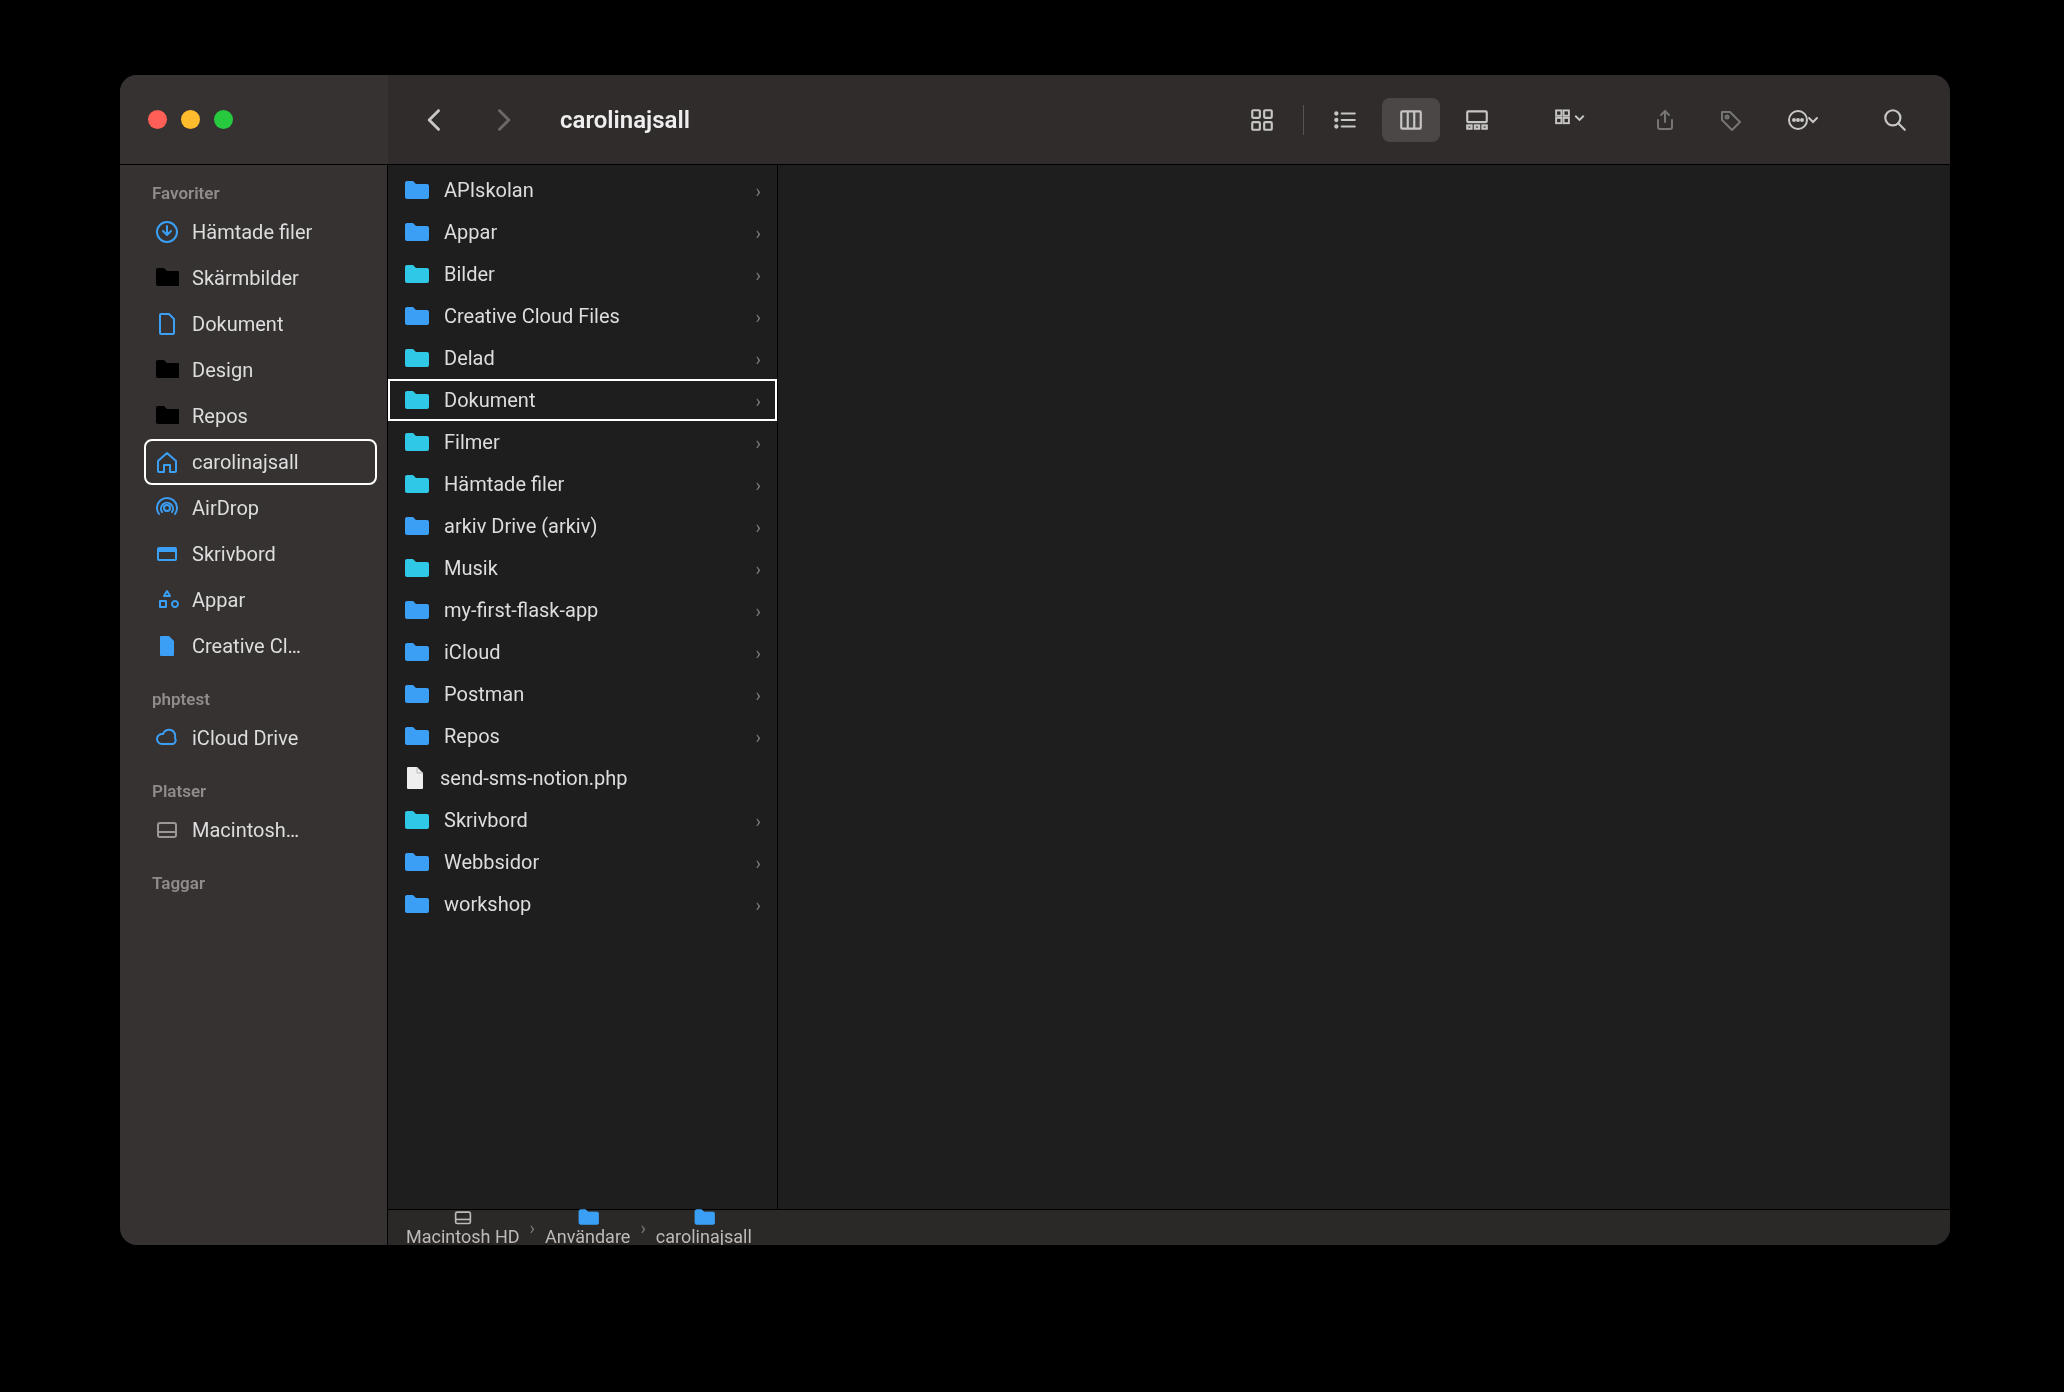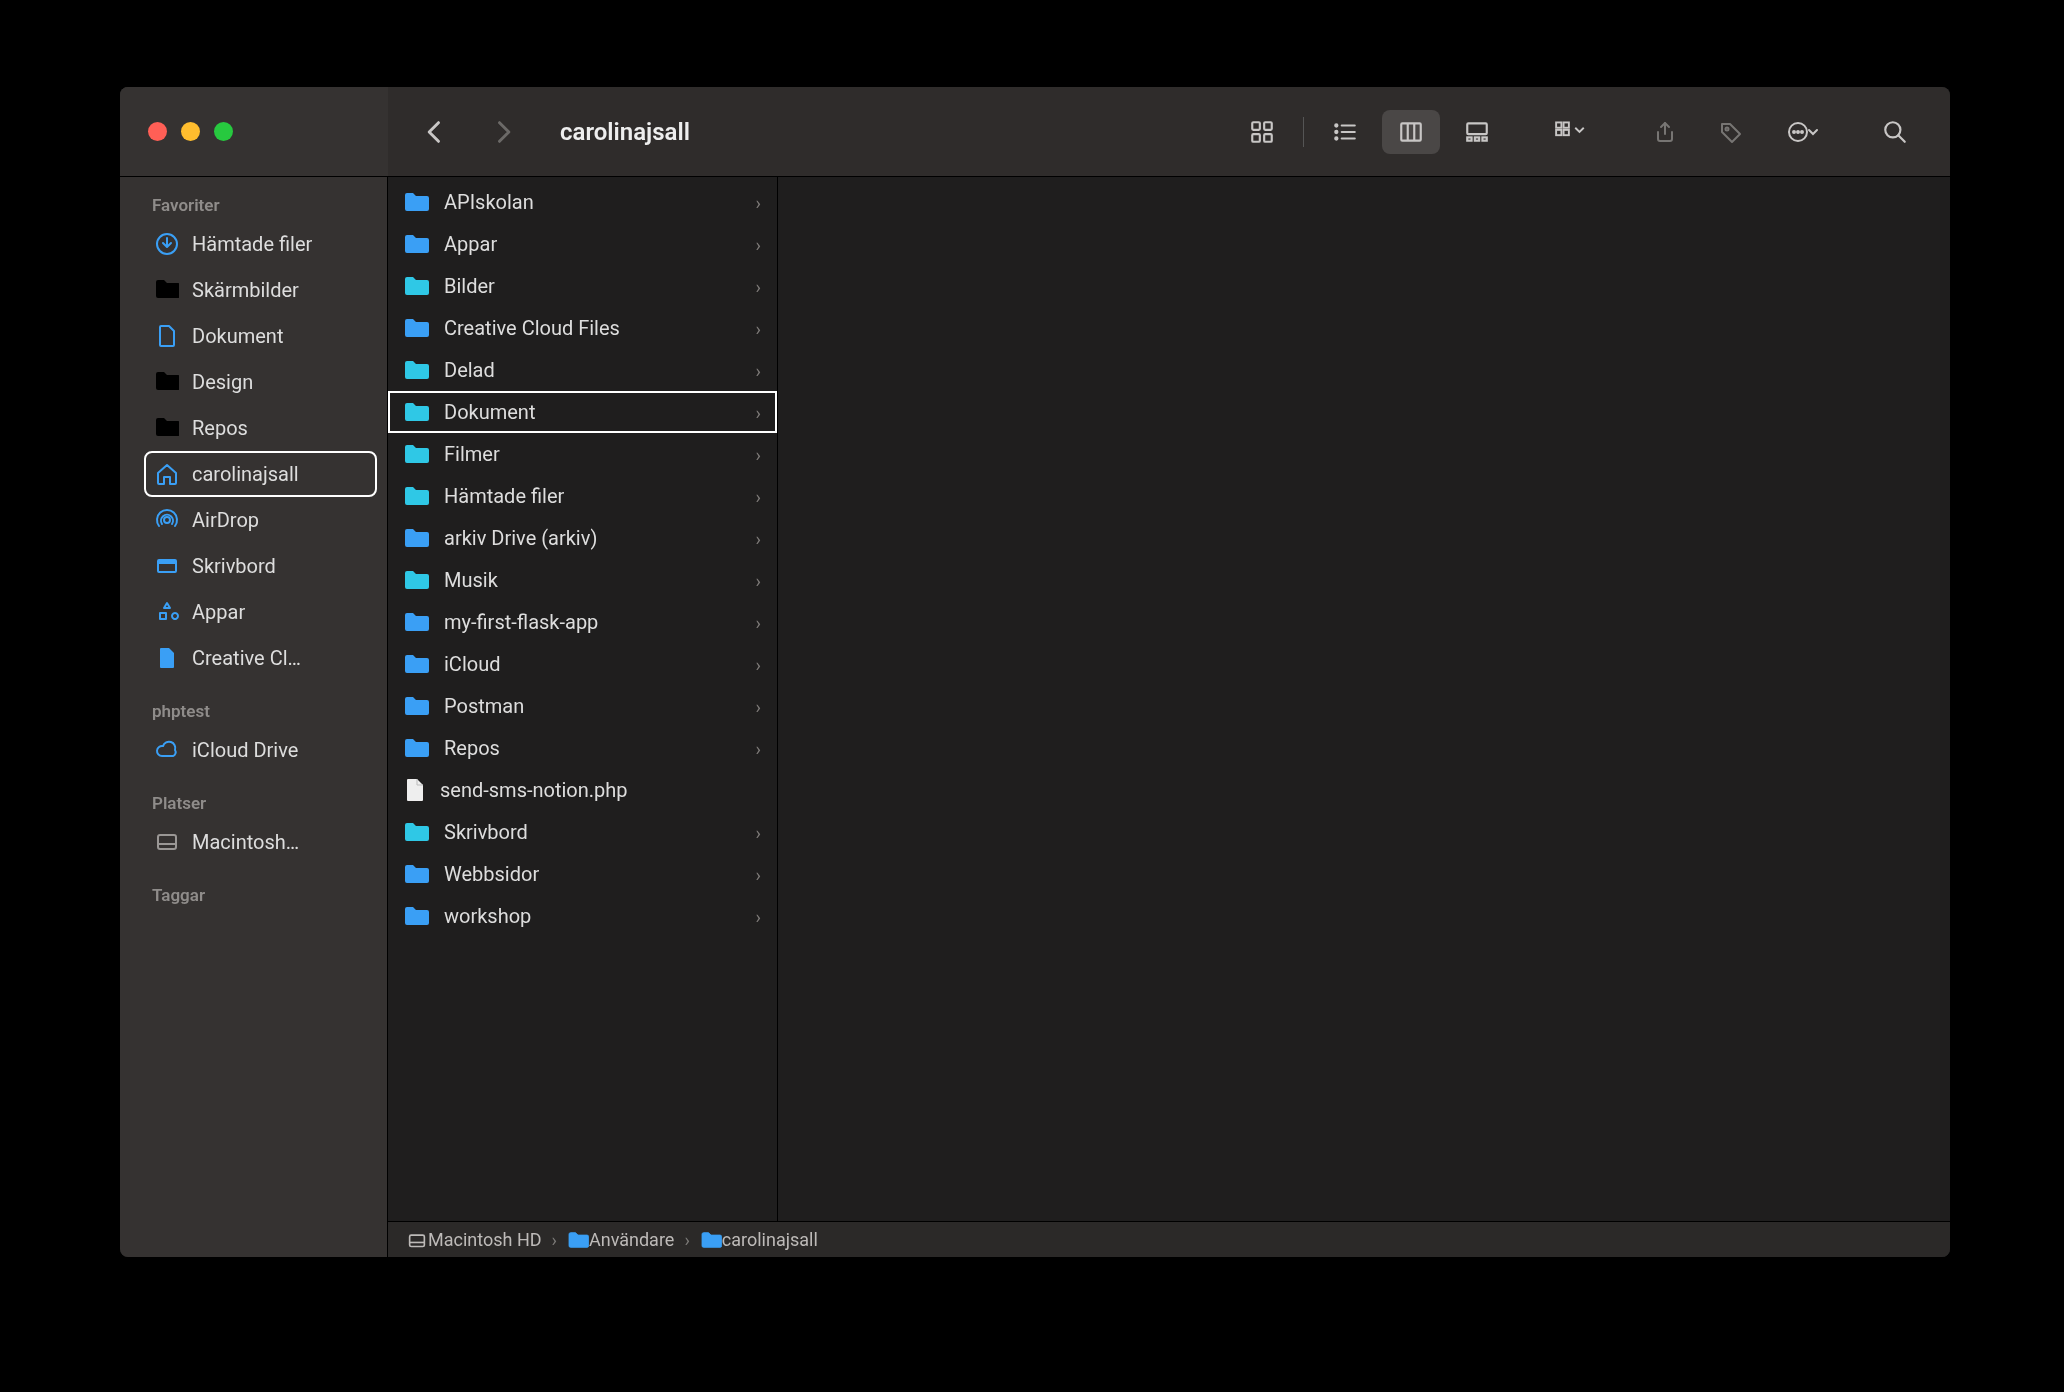--- a/index.html
+++ b/index.html
@@ -1,21 +1,21 @@
 <!DOCTYPE html>
 <html><head>
   <meta charset="utf-8">
   <style>
     * { margin:0; padding:0; box-sizing:border-box; font-family:-apple-system,BlinkMacSystemFont,"Segoe UI",Roboto,Helvetica,Arial,sans-serif; -webkit-font-smoothing:antialiased; }
     body { background:#000; width:2064px; height:1392px; position:relative; }
     .window {
       position:absolute; left:120px; top:75px; width:1830px; height:1170px;
-      background:#1e1e1e; border-radius:8px; overflow:hidden;
+      background:#1e1e1e; border-radius:17px; overflow:hidden;
       box-shadow:0 40px 80px rgba(0,0,0,.6);
-      display:flex; flex-direction:column;margin-top:12px;
+      display:flex; flex-direction:column;
     }
     
     .toolbar{
       height:90px; display:flex; align-items:center;
       background:#2f2c2b; border-bottom:1px solid #000;
     }
     .traffic{ width:268px; padding-left:28px; display:flex; gap:14px; align-items:center; background:#353231; height:100%;}
     .dot{ width:19px;height:19px;border-radius:50%; }
     .dot.red{background:#ff5f56;} .dot.amber{background:#ffbd2e;} .dot.green{background:#27c93f;}
     .nav{ display:flex; gap:10px; padding:0 10px 0 18px; }
@@ -56,21 +56,21 @@
     .folder-ic svg{width:26px;height:22px;display:block;}
     .file-ic{width:22px;height:26px;flex:0 0 22px;}
     .file-ic svg{width:22px;height:26px;display:block;}
     .col-row .label{flex:1;white-space:nowrap;overflow:hidden;text-overflow:ellipsis;}
     .chev{color:#7d7a78;font-size:18px;}
     
     .pathbar{
       height:36px;background:#2b2928;border-top:1px solid #000;
       display:flex;align-items:center;gap:10px;padding:0 18px;color:#bdbab8;font-size:18px;
     }
-    .pathbar .crumb{display:flex;align-items:center;}
+    .pathbar .crumb{display:flex;align-items:center;flex-direction:column;}
     .pathbar .sep{color:#7a7876;}
   </style>
 </head>
 <body>
 
 <div class="window">
 
   <div class="toolbar">
     <div class="traffic">
       <div class="dot red"></div>

